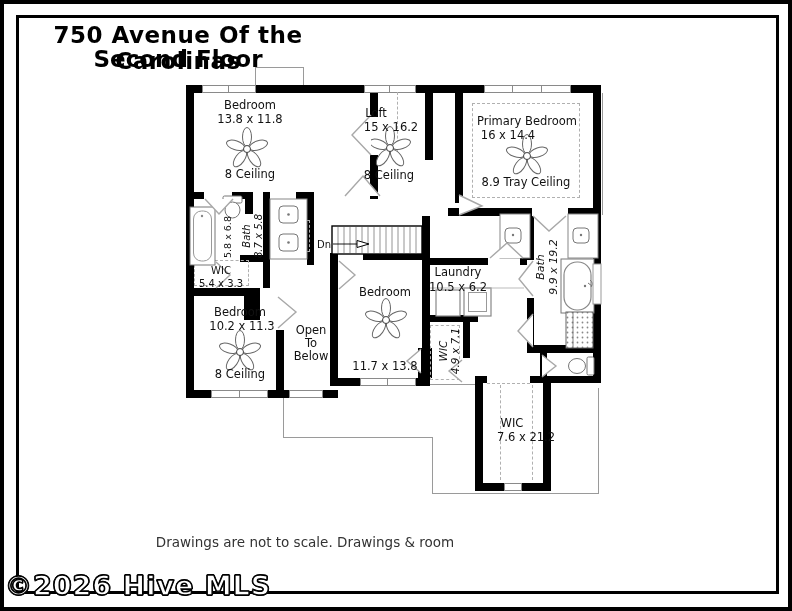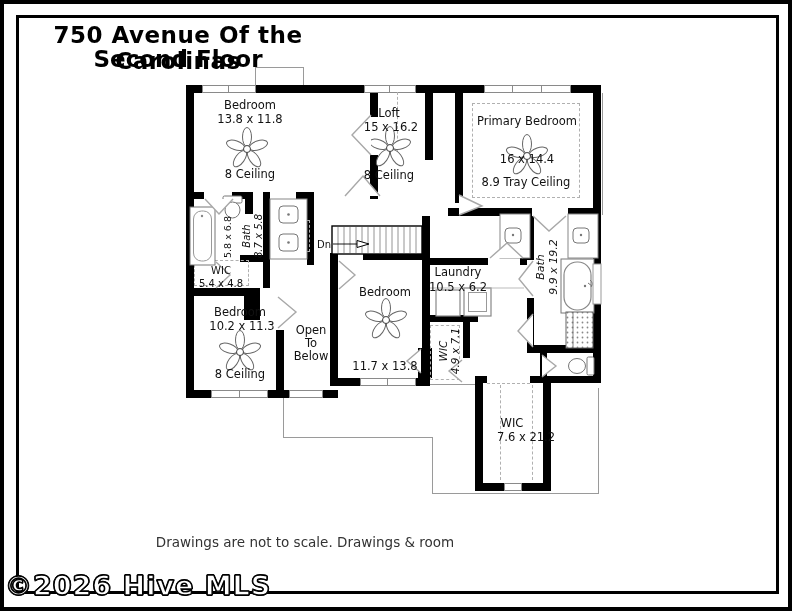--- a/index.html
+++ b/index.html
@@ -214,37 +214,37 @@
       <path d="M462 360 L449 371 L462 382"></path>
       <path d="M533 314 L518 331 L533 347"></path>
       <path d="M542 355 L556 366 L542 377"></path>
     </g>
   </svg>
 
   <div class="lab" style="left:250px;top:105px;">Bedroom</div>
   <div class="lab" style="left:250px;top:119px;">13.8 x 11.8</div>
   <div class="lab" style="left:250px;top:174px;">8 Ceiling</div>
 
-  <div class="lab" style="left:389px;top:113px;">Loft</div>
+  <div class="lab" style="left:376px;top:113px;">Loft</div>
   <div class="lab" style="left:391px;top:127px;">15 x 16.2</div>
   <div class="lab" style="left:389px;top:175px;">8 Ceiling</div>
 
   <div class="lab" style="left:527px;top:121px;">Primary Bedroom</div>
-  <div class="lab" style="left:527px;top:135px;margin-top:24px;">16 x 14.4</div>
+  <div class="lab" style="left:508px;top:135px;">16 x 14.4</div>
   <div class="lab" style="left:526px;top:182px;">8.9 Tray Ceiling</div>
 
   <div class="rot plain" style="left:228px;top:237px;">5.8 x 6.8</div>
 
   <div class="rot" style="left:252px;top:236px;font-size:10px;">
     <span>Bath</span><br>
     <span>8.7 x 5.8</span>
   </div>
 
   <div class="lab small" style="left:221px;top:270px;">WIC</div>
-  <div class="lab small" style="left:221px;top:283px;">5.4 x 4.8</div>
+  <div class="lab small" style="left:221px;top:283px;">5.4 x 3.3</div>
 
   <div class="lab" style="left:240px;top:312px;">Bedroom</div>
   <div class="lab" style="left:242px;top:326px;">10.2 x 11.3</div>
   <div class="lab" style="left:240px;top:374px;">8 Ceiling</div>
 
   <div class="lab" style="left:311px;top:330px;text-align:right;">Open</div>
   <div class="lab" style="left:311px;top:343px;">To</div>
   <div class="lab" style="left:311px;top:356px;">Below</div>
 
   <div class="lab" style="left:385px;top:292px;">Bedroom</div>

